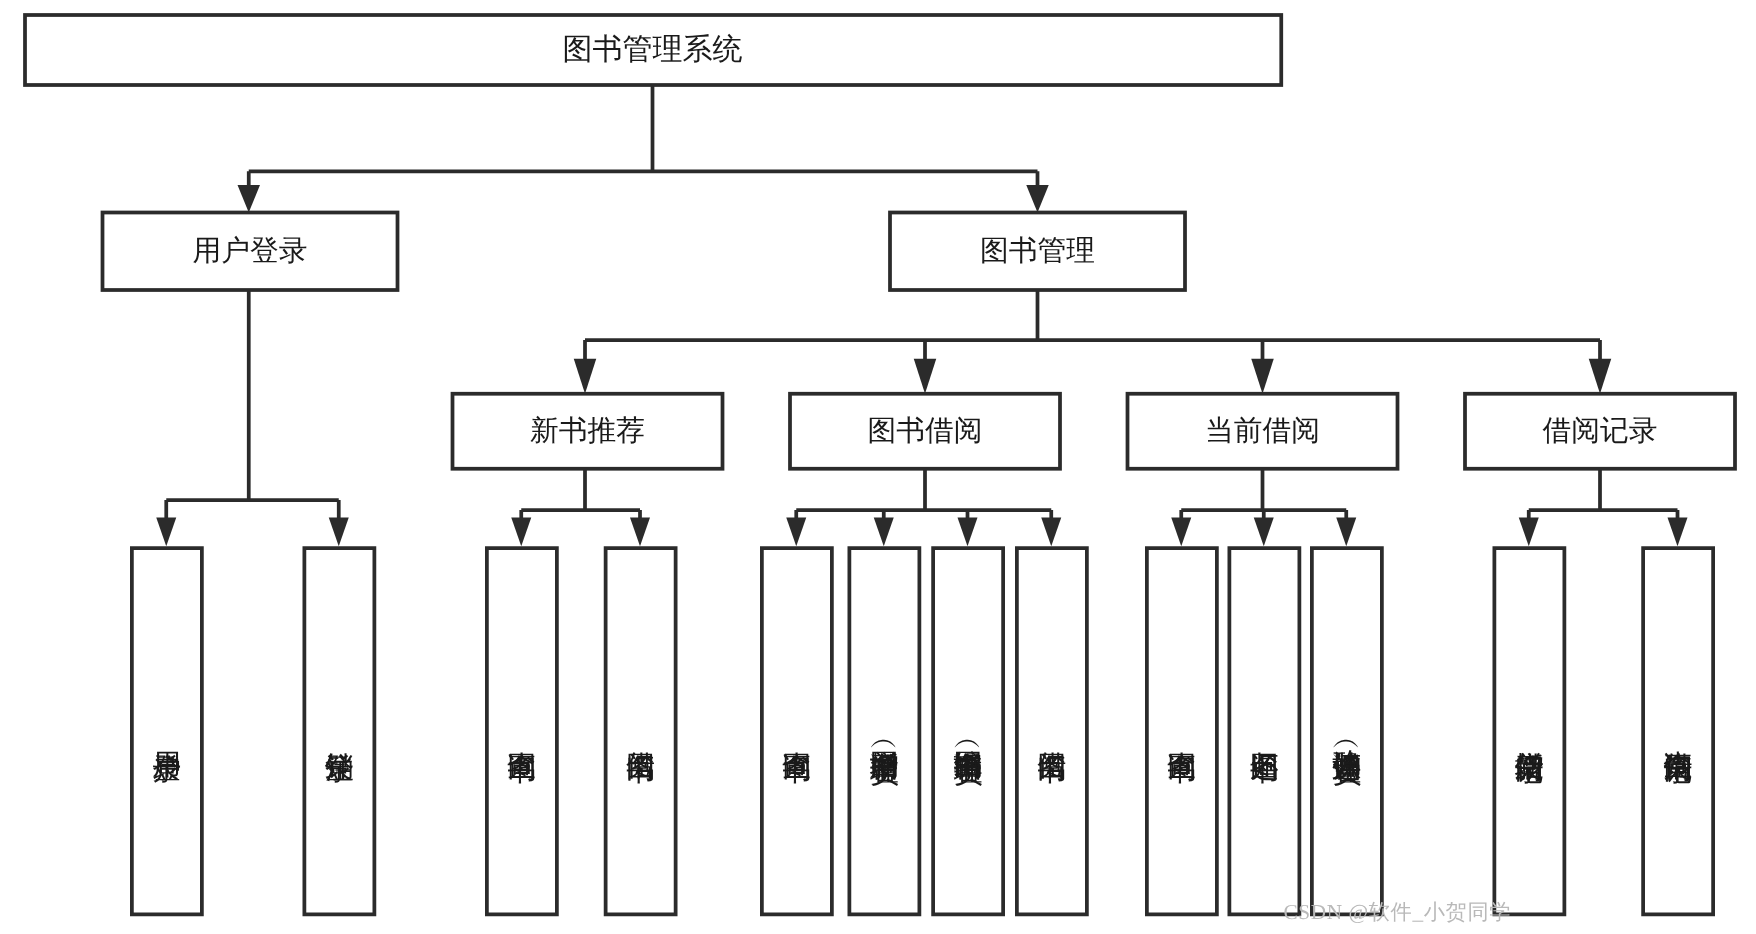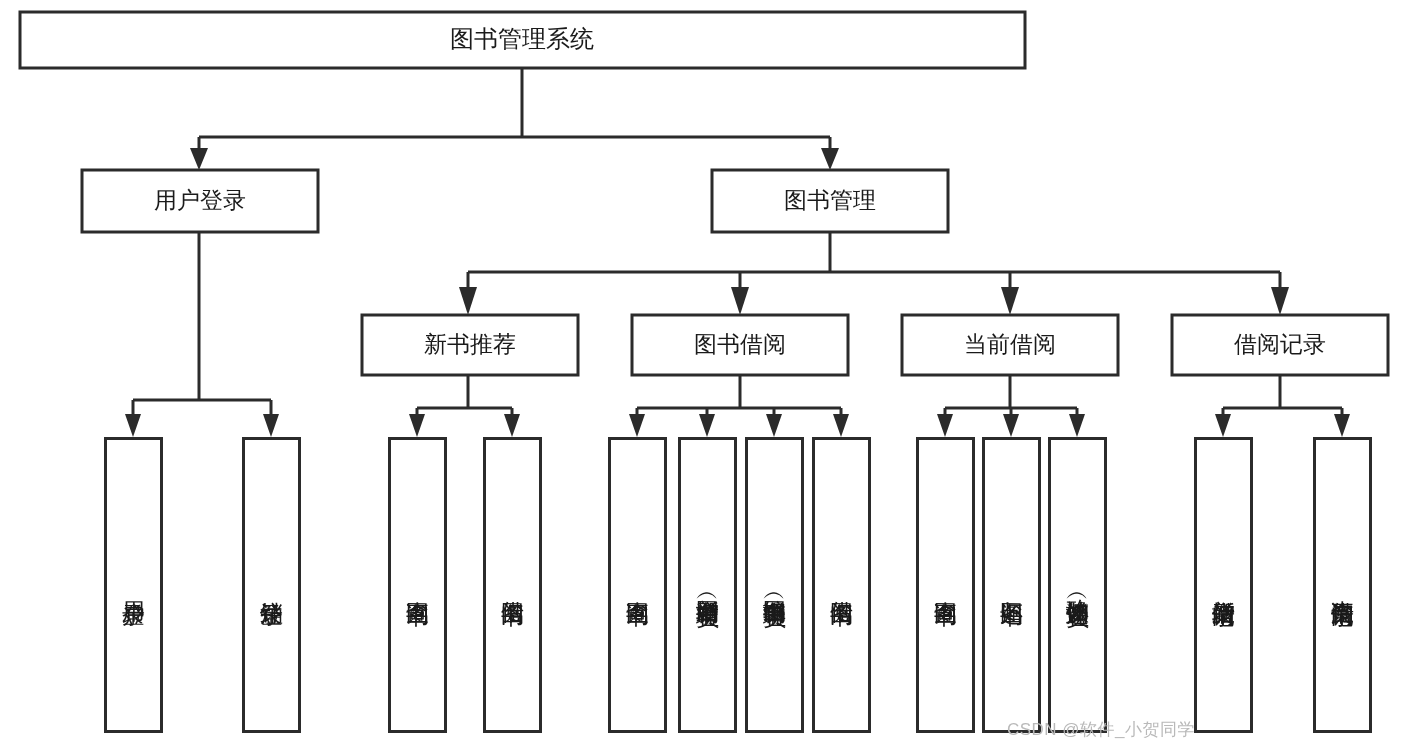--- a/index.html
+++ b/index.html
@@ -64,23 +64,23 @@
     box-sizing: border-box;
     border: 3px solid #2b2b2b;
     background: #ffffff;
     display: flex;
     align-items: center;
     justify-content: center;
     overflow: hidden;
   }
   .watermark {
     position: absolute;
-    right: 24px;
+    right: 10px;
     bottom: 6px;
-    font-family: Liberation Sans, sans-serif;
+    font-family: Liberation Serif, serif;
     font-size: 17px;
     color: #b9b9b9;
     letter-spacing: 0.5px;
     white-space: nowrap;
     pointer-events: none;
   }
 </style>
 </head>
 <body>
 

